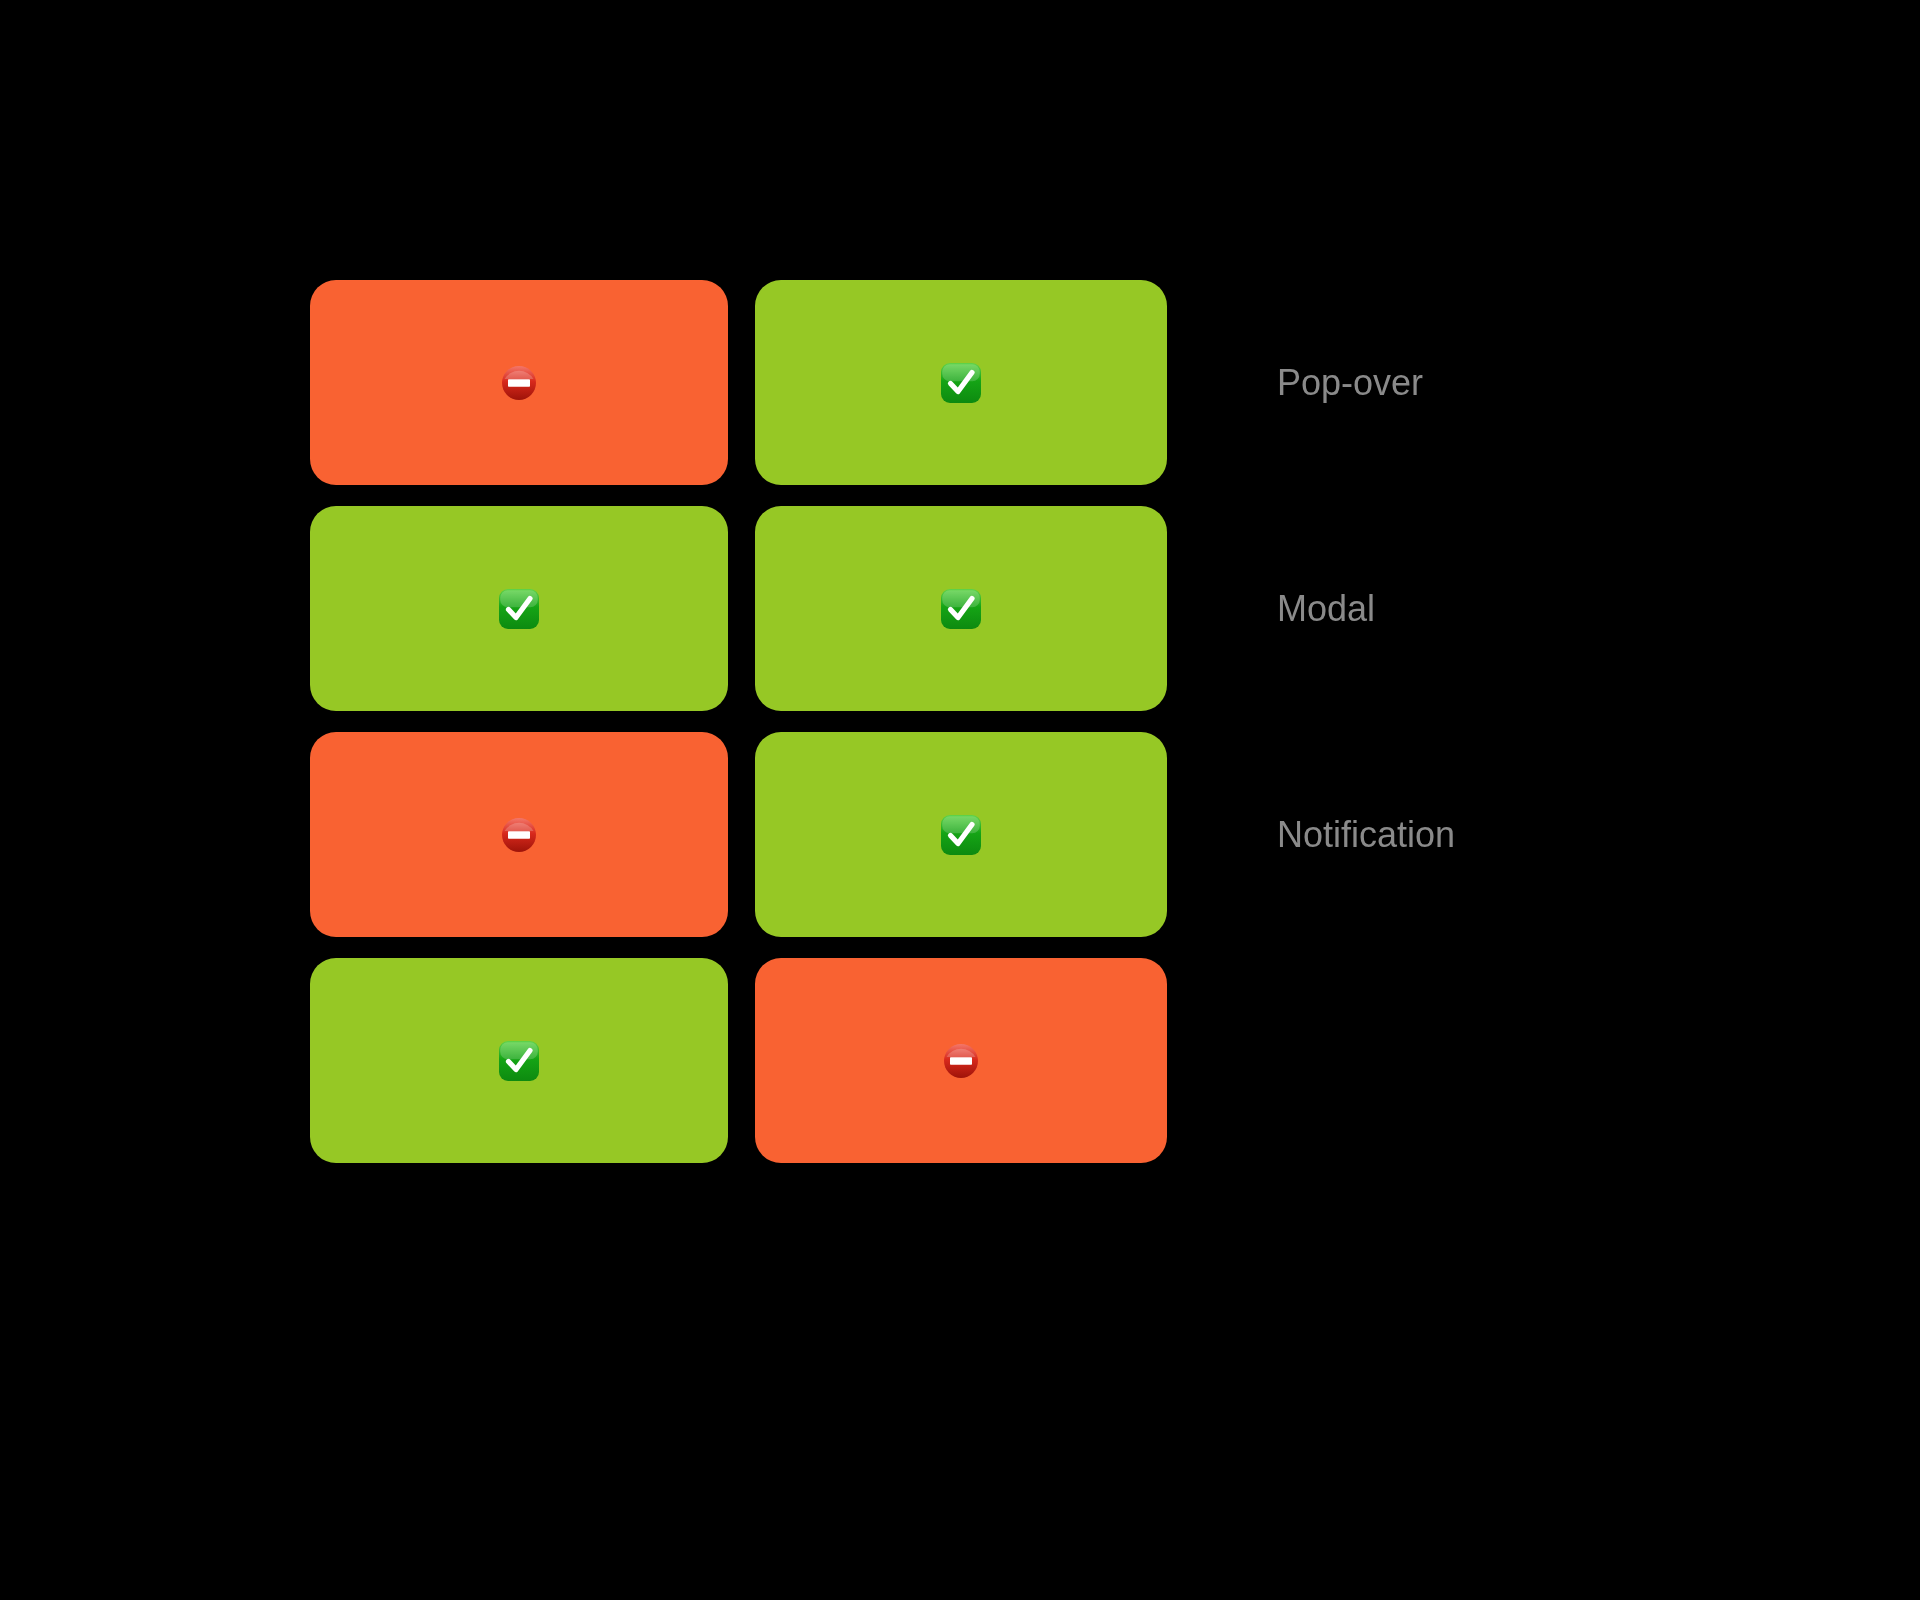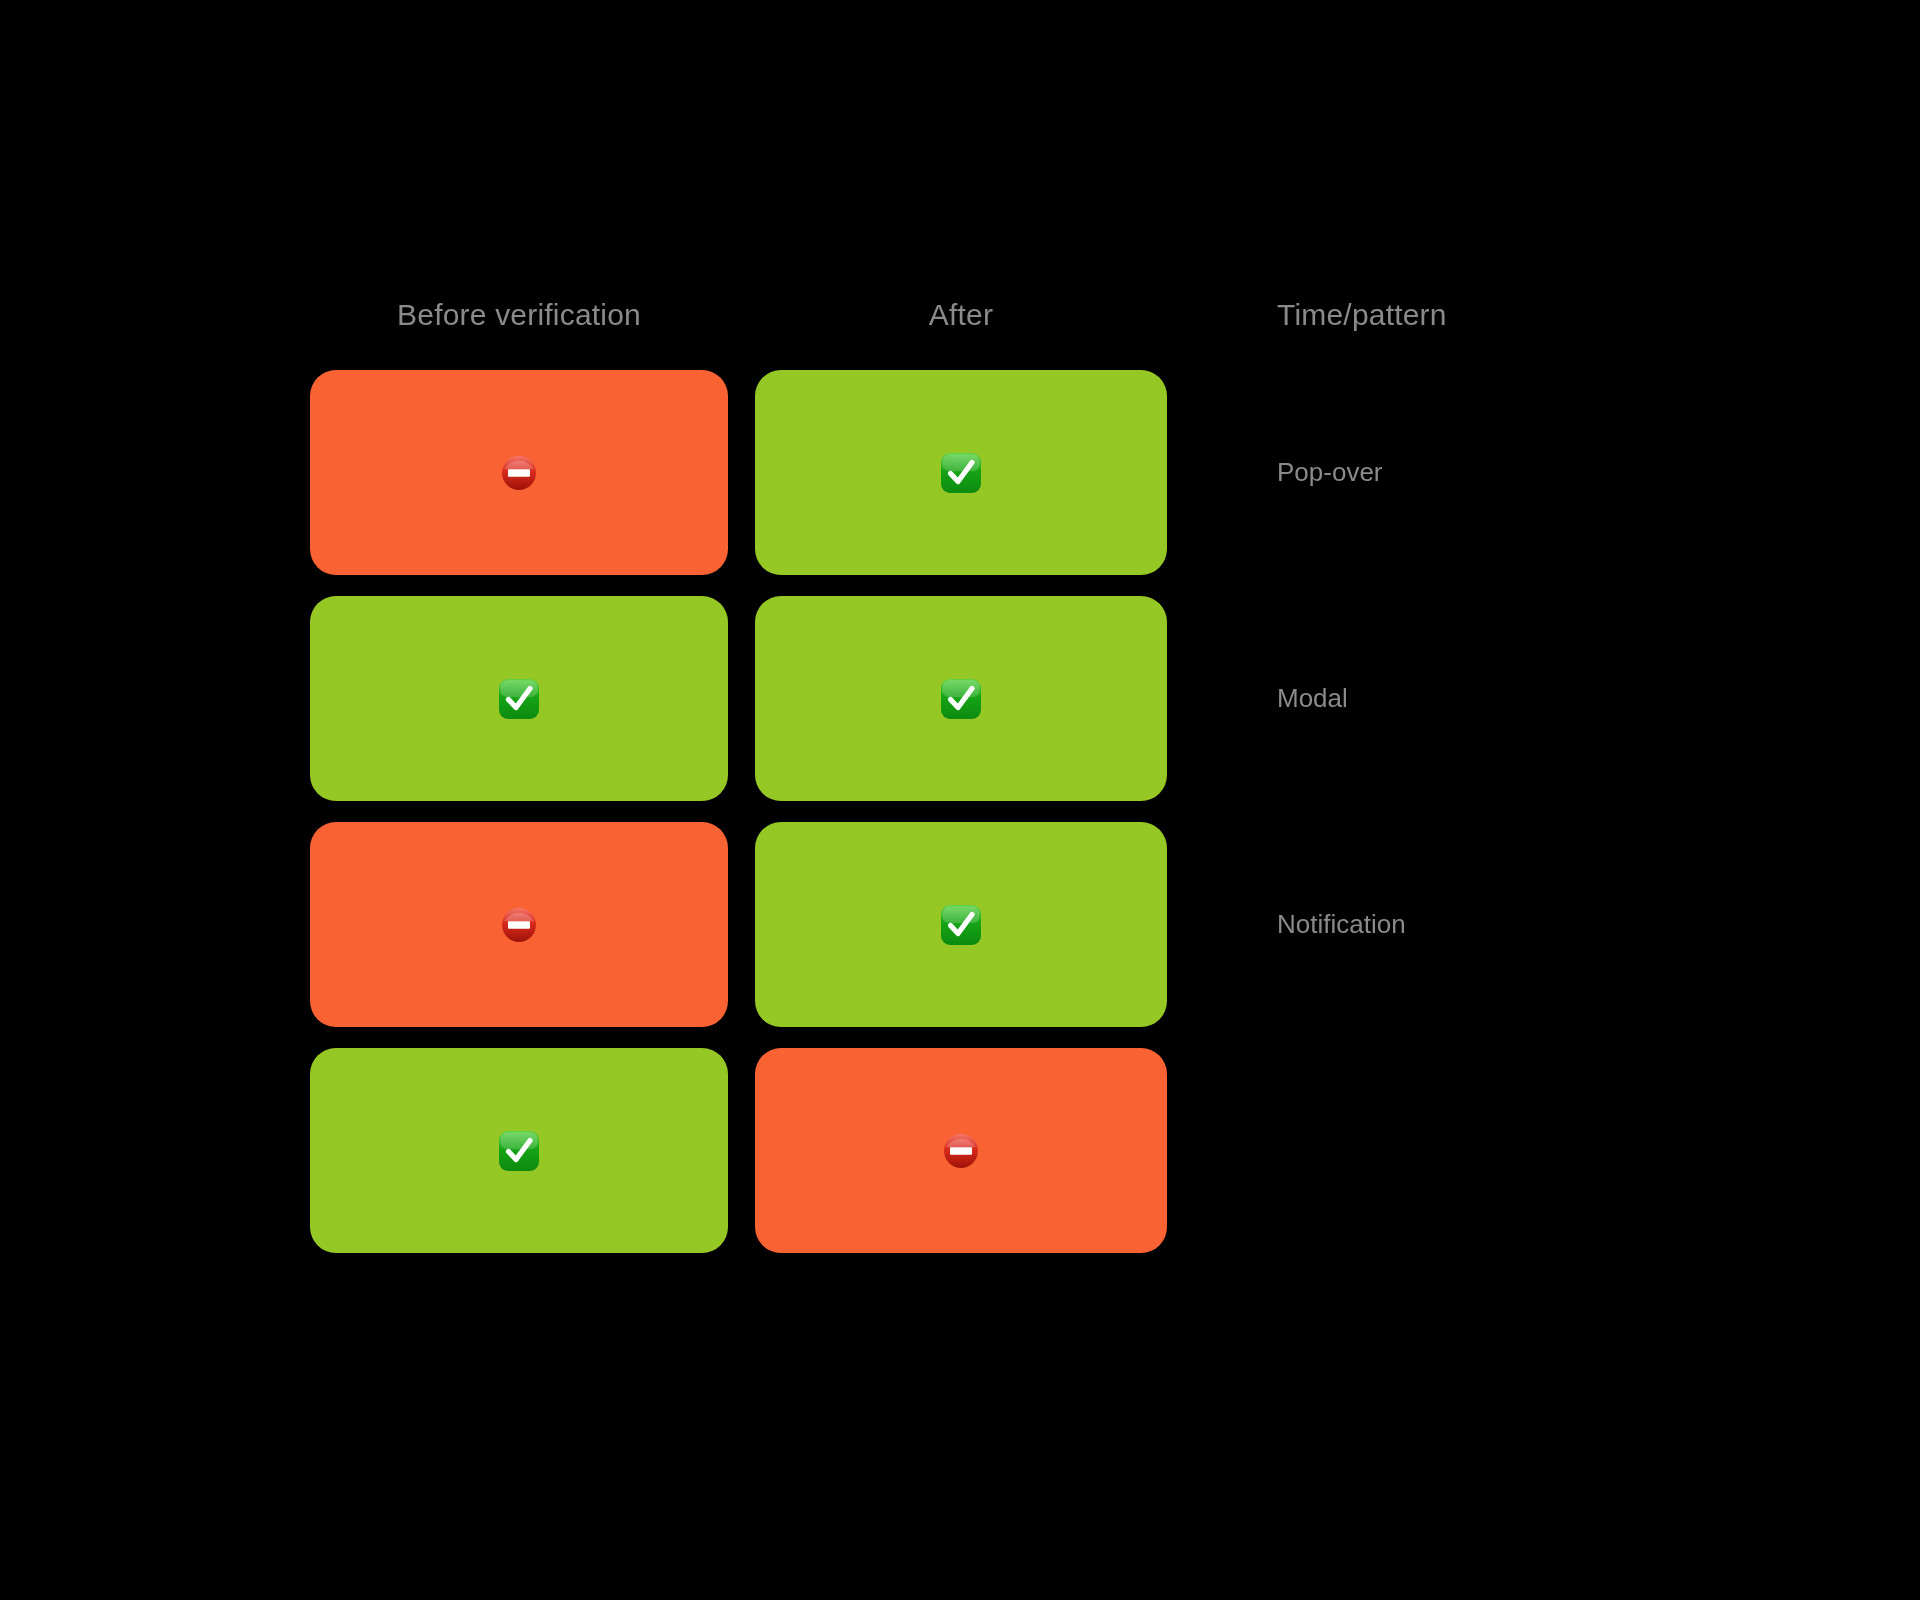--- a/index.html
+++ b/index.html
@@ -69,37 +69,30 @@
     height: 44px;
     line-height: 0;
   }
 
   .row-label-cell {
     display: flex;
     align-items: center;
   }
   .row-label {
     color: #8a8a8a;
-    font-size: 26px;
+    font-size: 36px;
     font-weight: 400;
     white-space: nowrap;
   }
 </style>
 </head>
 <body>
 
 <div id="matrix">
 
-  <div class="header-row">
-    <div class="col-head center">Before verification</div>
-    <div class="spacer"></div>
-    <div class="col-head center">After</div>
-    <div class="spacer"></div>
-    <div class="col-head left">Time/pattern</div>
-  </div>
 
   <div class="rows" id="rows-container">
       <div class="row">
     <div class="cell state-blocked">
       <span class="icon-wrap"><svg width="44" height="44" viewBox="0 0 44 44">
               <defs>
                 <linearGradient id="gNo" x1="0" y1="0" x2="0" y2="1">
                   <stop offset="0%" stop-color="#f3776a"></stop>
                   <stop offset="45%" stop-color="#d8291c"></stop>
                   <stop offset="100%" stop-color="#9e1309"></stop>

